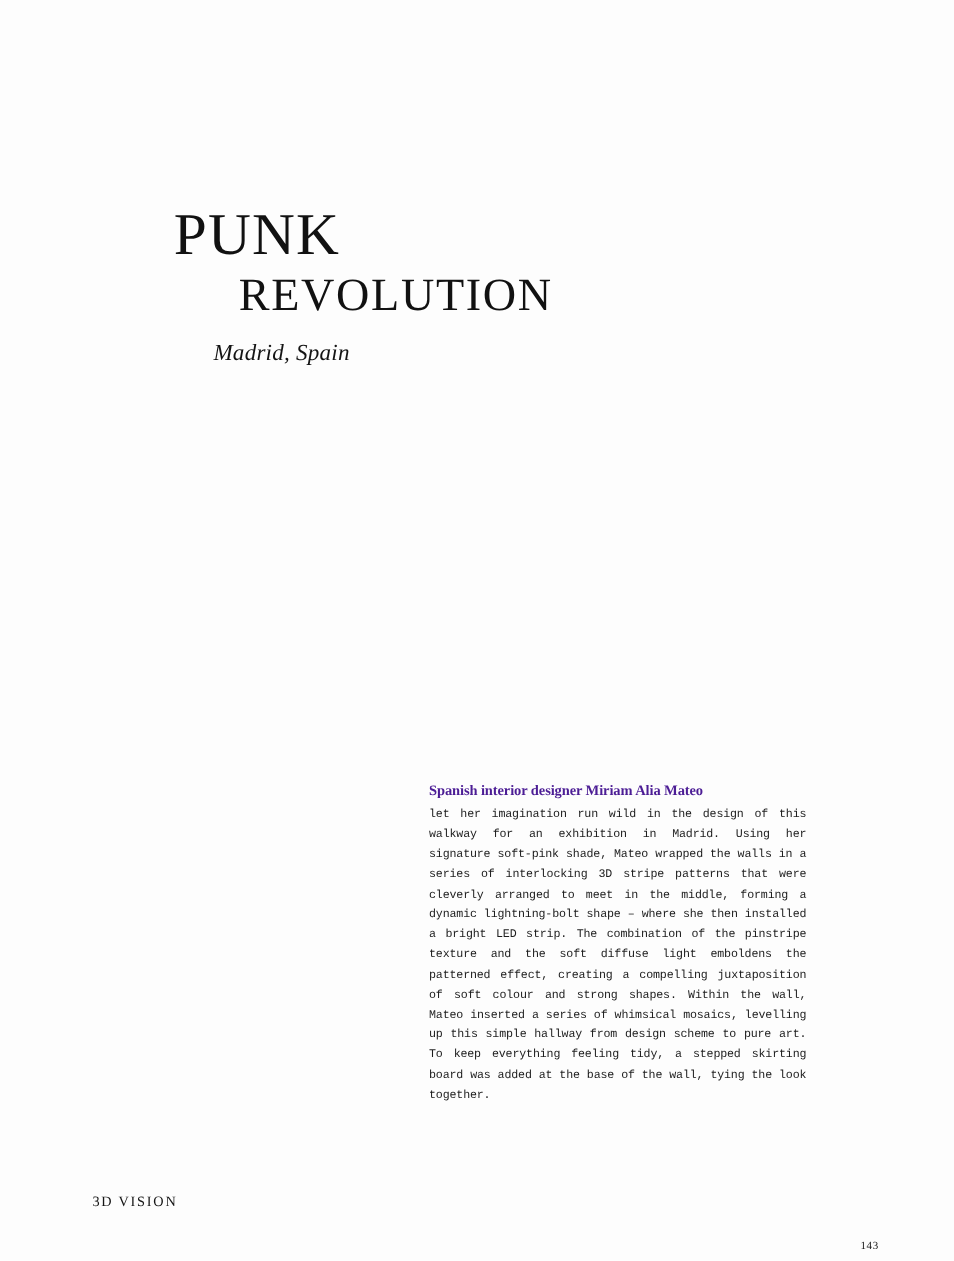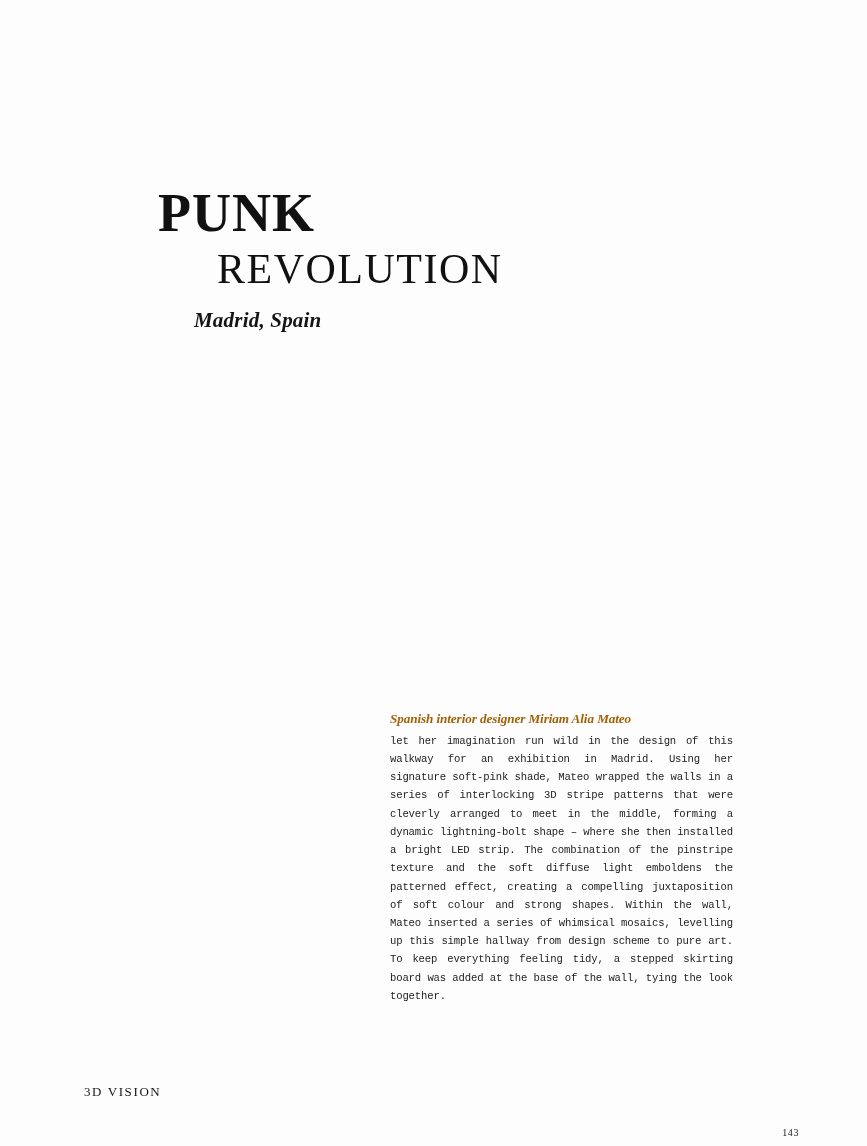--- a/index.html
+++ b/index.html
@@ -24,21 +24,21 @@
 
   
   .title-block {
     position: absolute;
     left: 158px;
     top: 186px;
     width: 520px;
   }
   .title-line-1 {
     font-family: "Liberation Serif", serif;
-    font-weight: bold;
+    font-weight: normal;
     font-size: 54px;
     letter-spacing: 1px;
     line-height: 1;
     color: #111111;
     margin: 0;
   }
   .title-line-2 {
     font-family: "Liberation Serif", serif;
     font-weight: normal;
     font-size: 42px;
@@ -47,39 +47,37 @@
     color: #111111;
     margin: 8px 0 0 59px;
   }
   .subtitle {
     font-family: "Liberation Serif", serif;
     font-style: italic;
     font-size: 21px;
     letter-spacing: 0.2px;
     color: #141414;
     margin: 18px 0 0 36px;
-    font-weight: bold;
   }
 
   
   .body-column {
     position: absolute;
     left: 390px;
     top: 710px;
     width: 343px;
   }
   .lede {
     font-family: "Liberation Serif", serif;
-    font-style: italic;
     font-weight: bold;
     font-size: 13.2px;
     line-height: 1.35;
     letter-spacing: -0.1px;
     margin: 0 0 4px 0;
-    color: #a16207;
+    color: #4c1d95;
     text-align: justify;
   }
   .body-text {
     font-family: Liberation Mono, monospace;
     font-size: 10.6px;
     line-height: 1.72;
     letter-spacing: -0.15px;
     color: #1c1c1c;
     margin: 0;
     text-align: justify;

